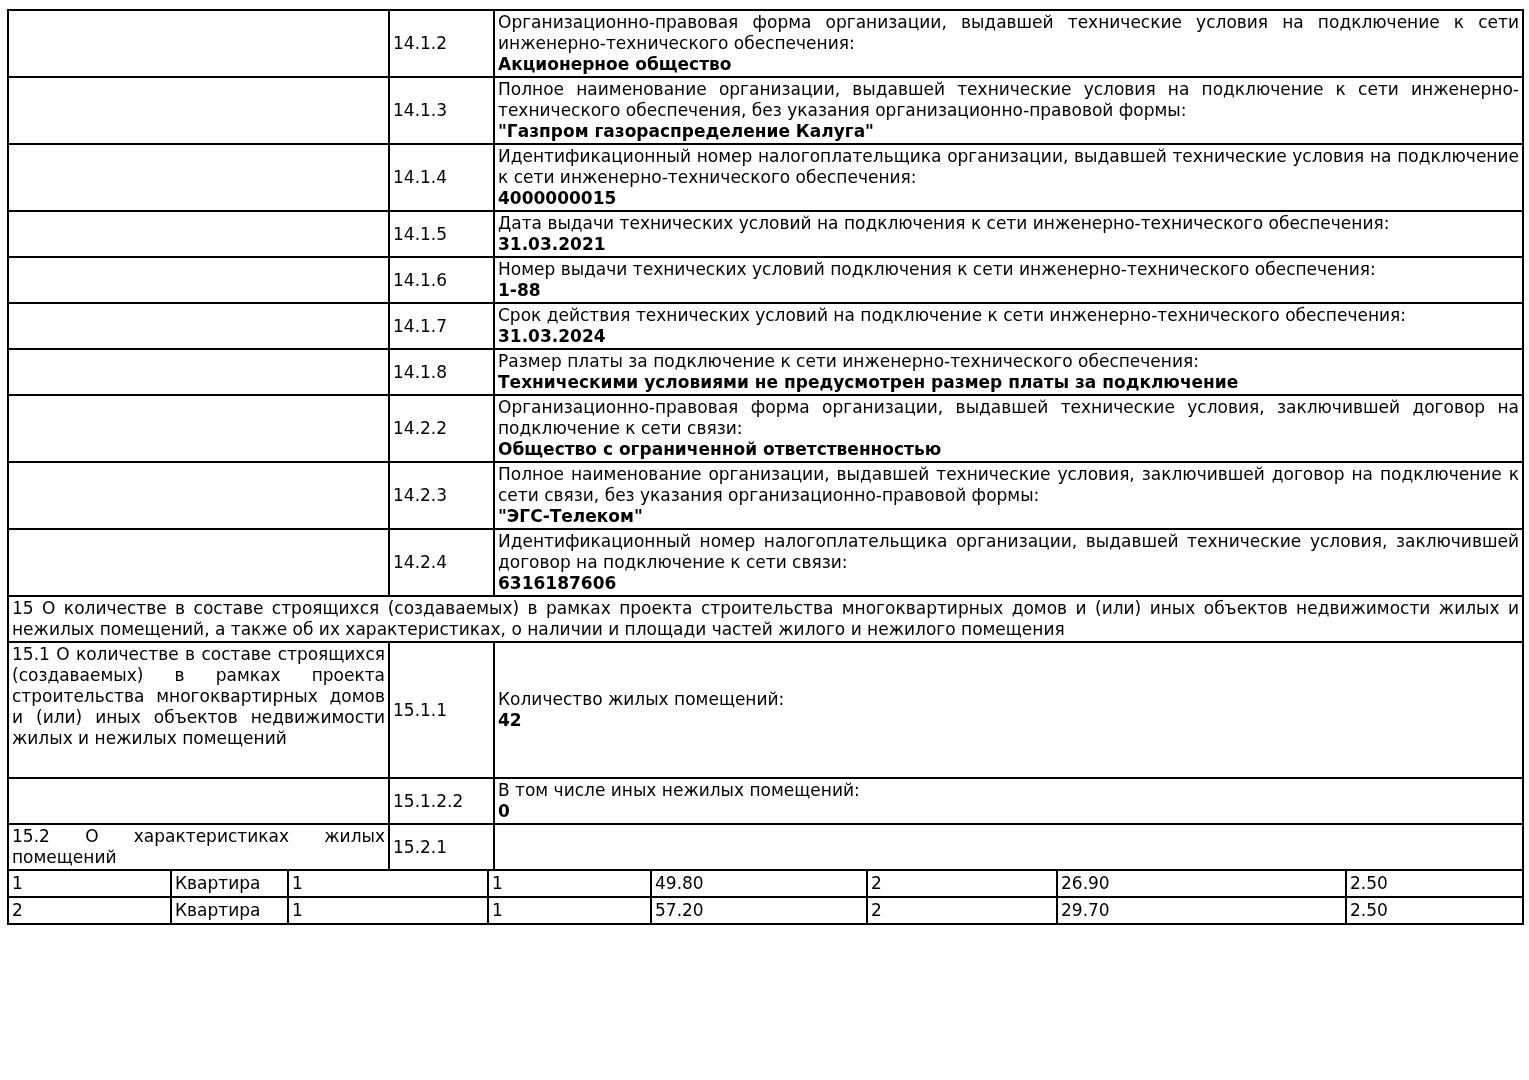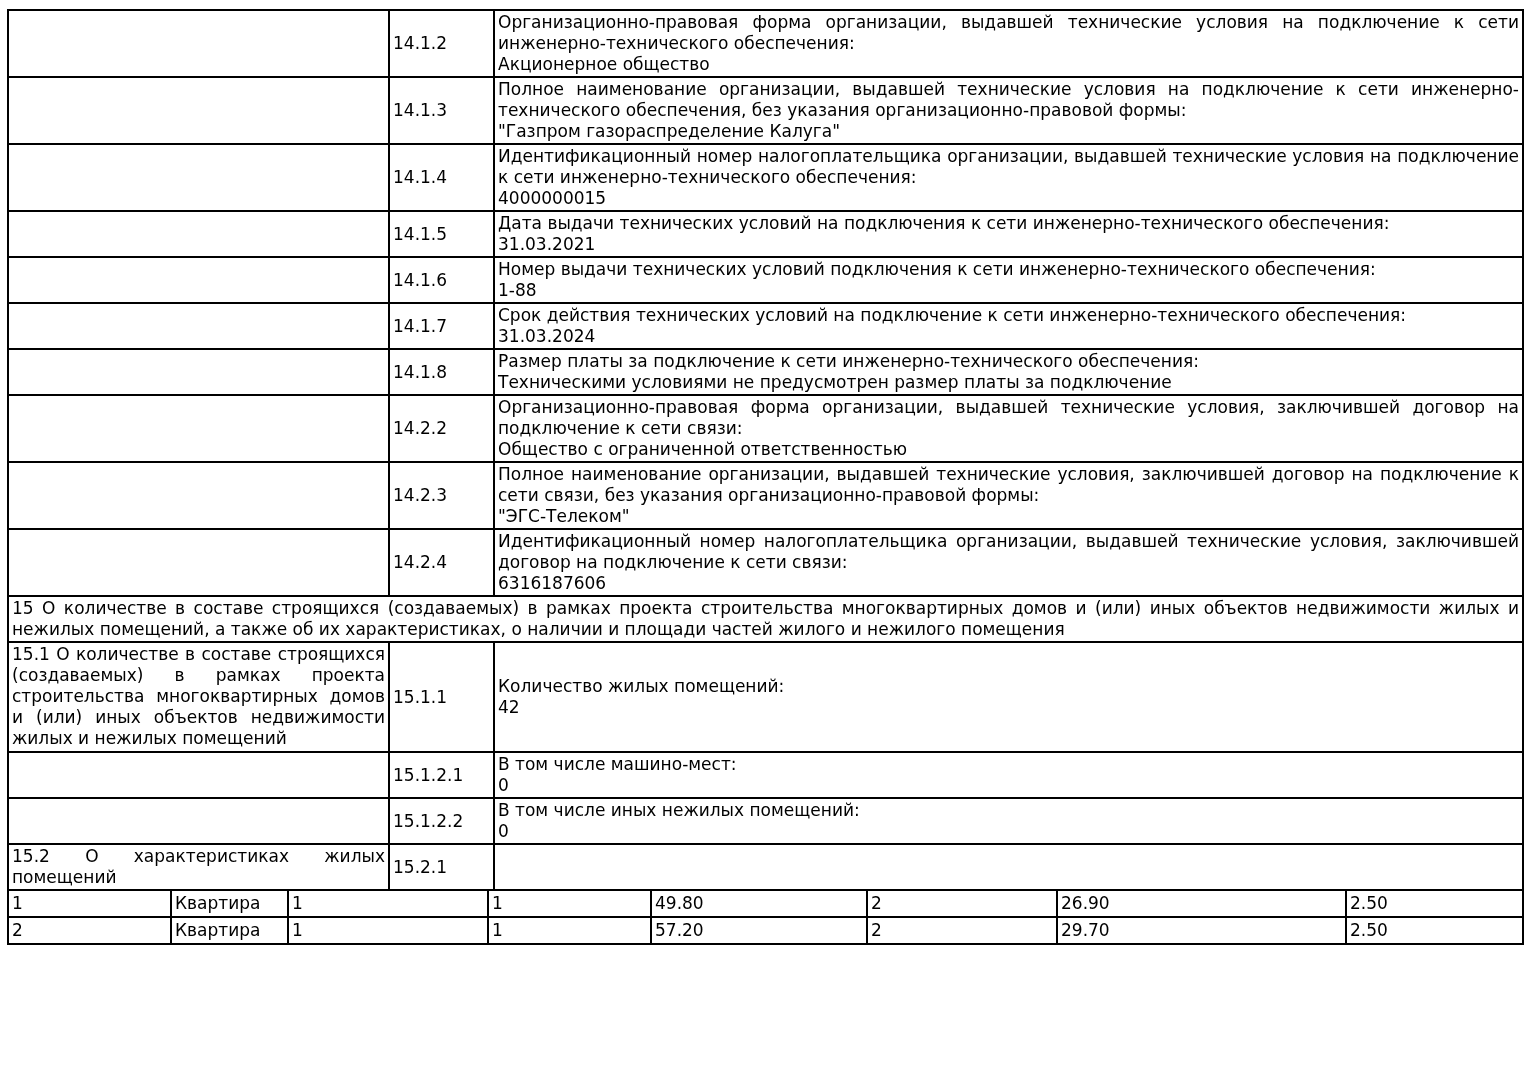--- a/index.html
+++ b/index.html
@@ -9,23 +9,23 @@
     font-size:17px;line-height:21px;color:#000;
   }
   .page{position:absolute;left:7px;top:9px;width:1515px;}
   table{border-collapse:collapse;table-layout:fixed;width:1515px;}
   td,th{border:2px solid #000;padding:1px 3px;overflow:hidden;font-weight:normal;}
   
   td.sec{vertical-align:top;text-align:justify;}
   td.num{vertical-align:middle;text-align:left;}
   td.val{vertical-align:middle;text-align:left;margin-top:20px;}
   .label{text-align:justify;}
-  .bval{font-weight:normal;}
+  .bval{font-weight:bold;}
   td.sechead{vertical-align:top;text-align:justify;border-radius:17px;}
-  tr.tall{height:110px;}
+  tr.tall{height:136px;}
   tr.r2{height:44px;}
   tr.r3{height:66px;}
   tr.r1{height:24px;}
   
   table.apt{margin-top:-2px;}
   table.apt th{text-align:left;height:24px;}
   table.apt td{text-align:left;height:23px;}
 </style>
 </head>
 <body>
@@ -125,28 +125,20 @@
       <tr class="tall">
         <td class="sec">15.1 О количестве в составе строящихся (создаваемых) в рамках проекта строительства многоквартирных домов и (или) иных объектов недвижимости жилых и нежилых помещений</td>
         <td class="num">15.1.1</td>
         <td class="val">
           <div class="label">Количество жилых помещений:</div>
           <div class="bval">42</div>
         </td>
       </tr>
       <tr class="r2">
         <td class="sec"></td>
-        <td class="num">15.1.2.1</td>
-        <td class="val">
-          <div class="label">В том числе машино-мест:</div>
-          <div class="bval">0</div>
-        </td>
-      </tr>
-      <tr class="r2">
-        <td class="sec"></td>
         <td class="num">15.1.2.2</td>
         <td class="val">
           <div class="label">В том числе иных нежилых помещений:</div>
           <div class="bval">0</div>
         </td>
       </tr>
       <tr class="r1">
         <td class="sec">15.2 О характеристиках жилых помещений</td>
         <td class="num">15.2.1</td>
         <td class="val">

